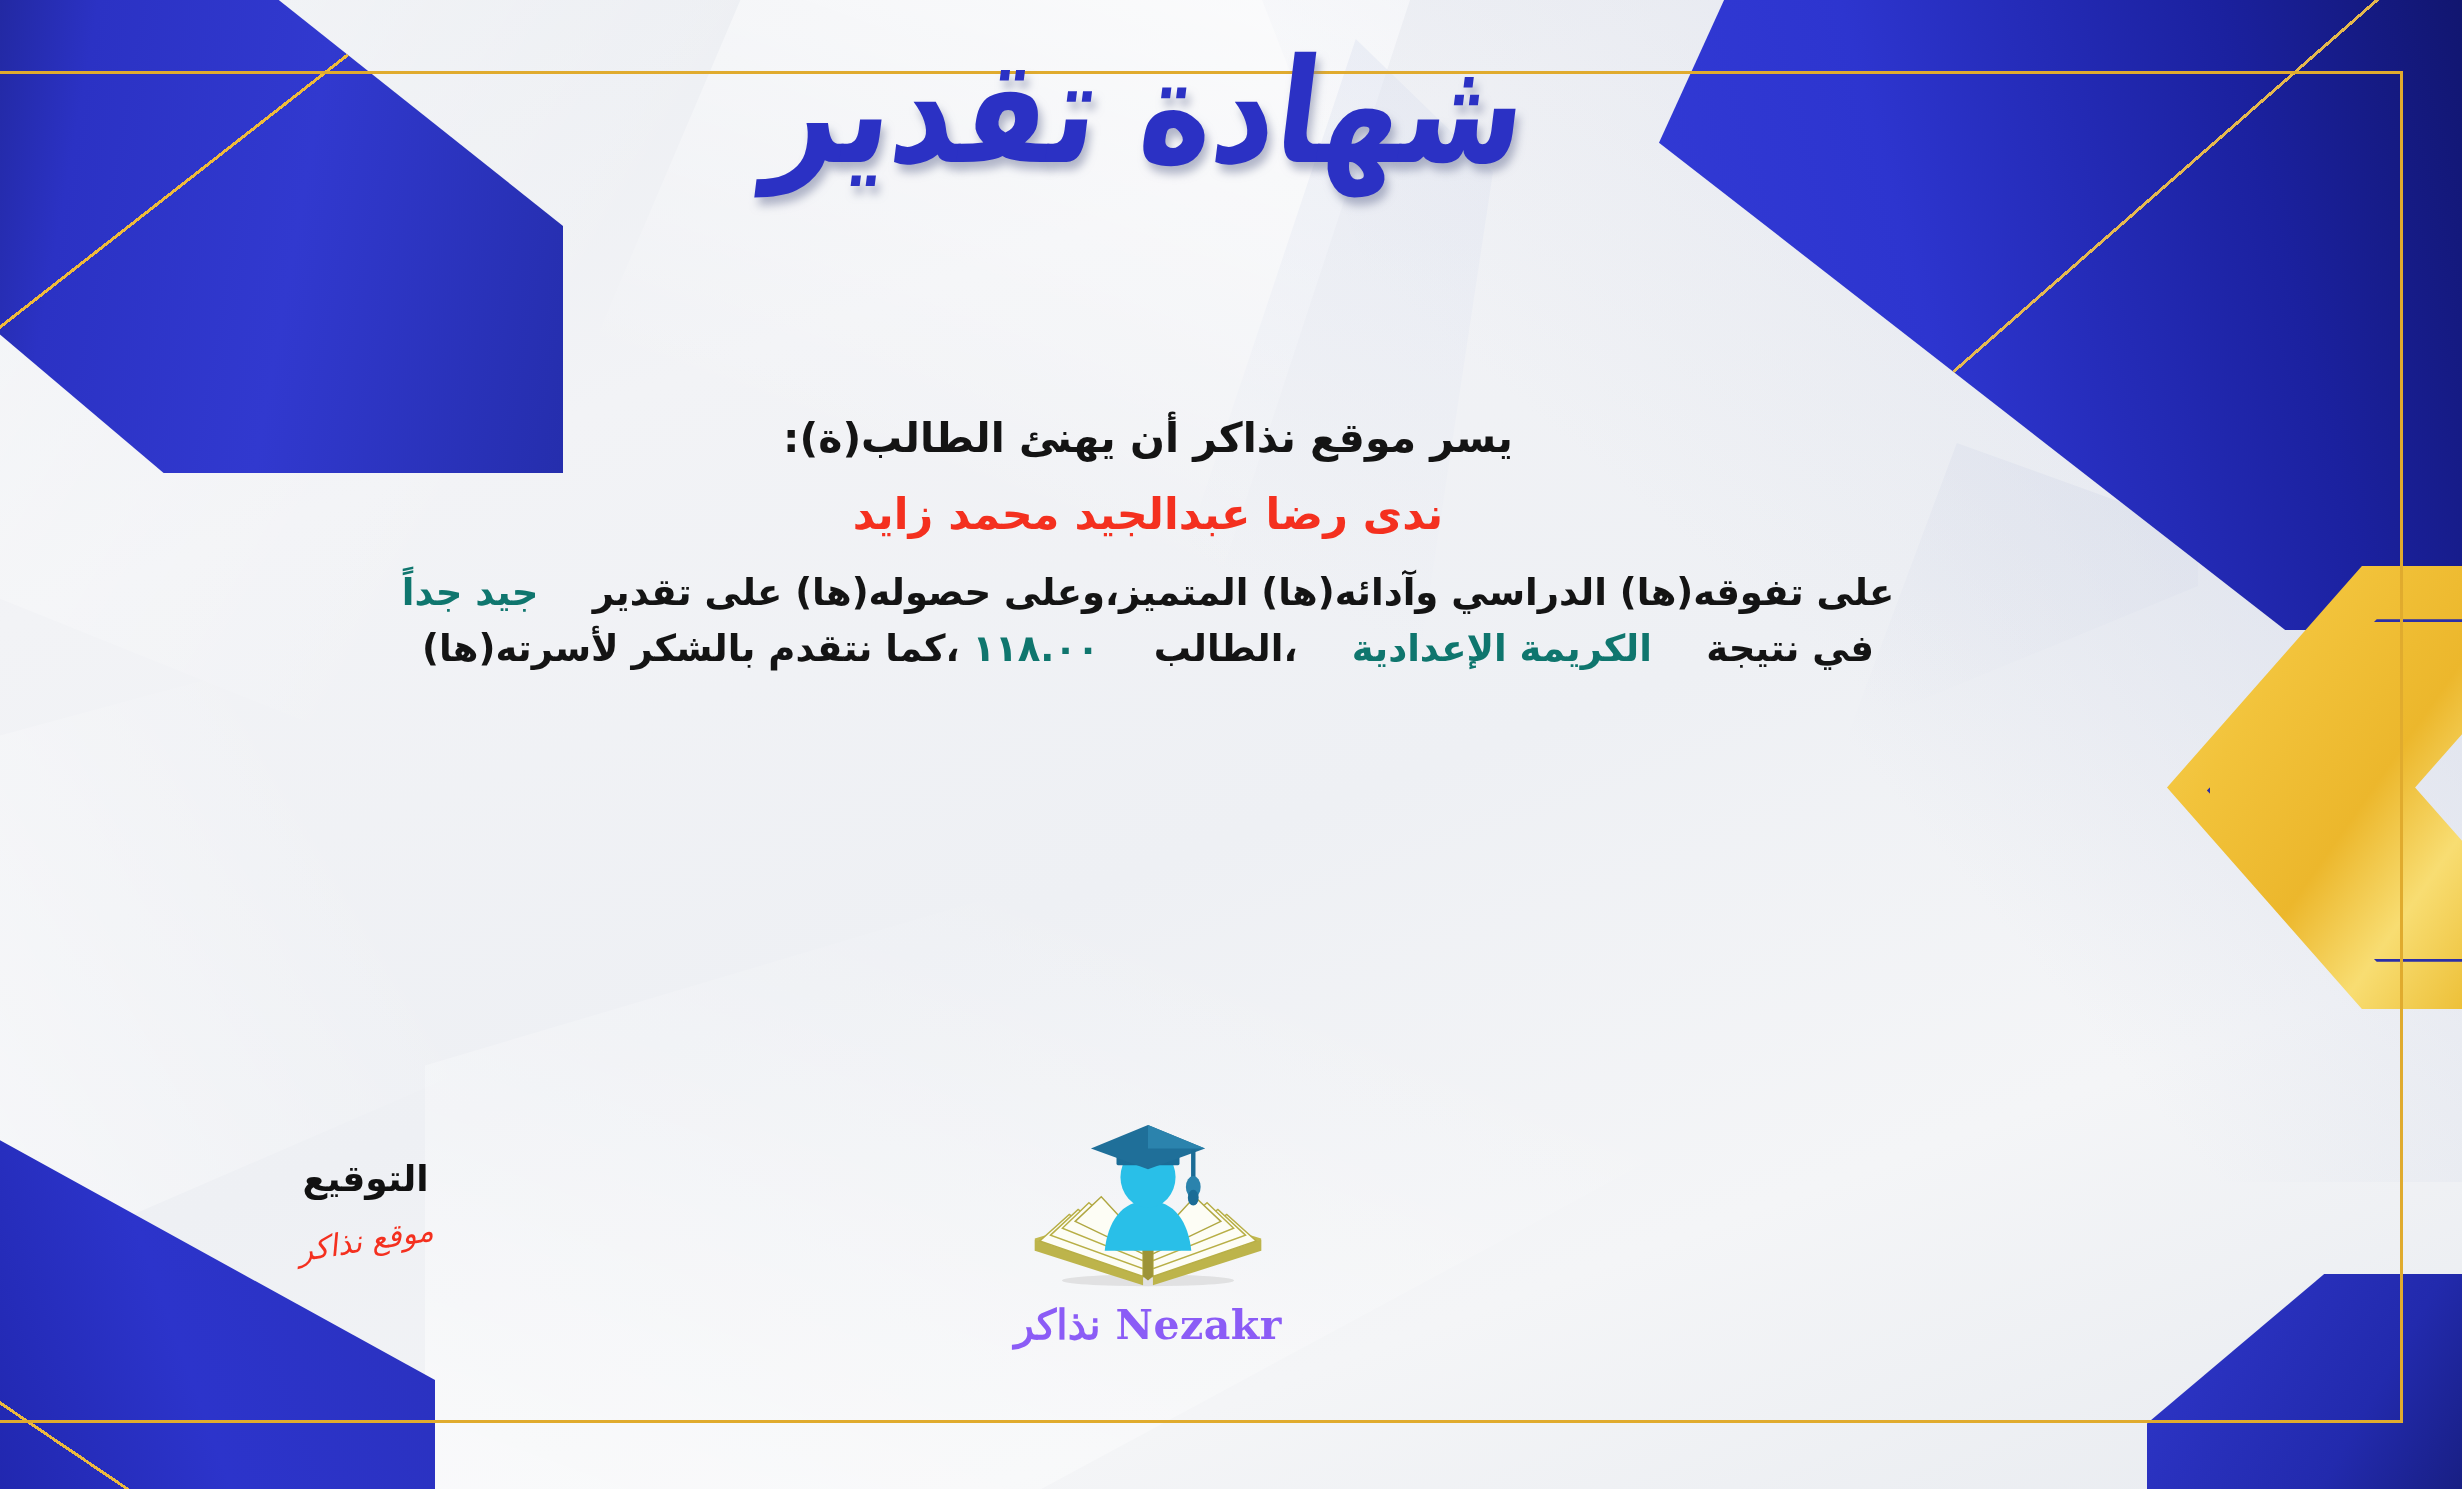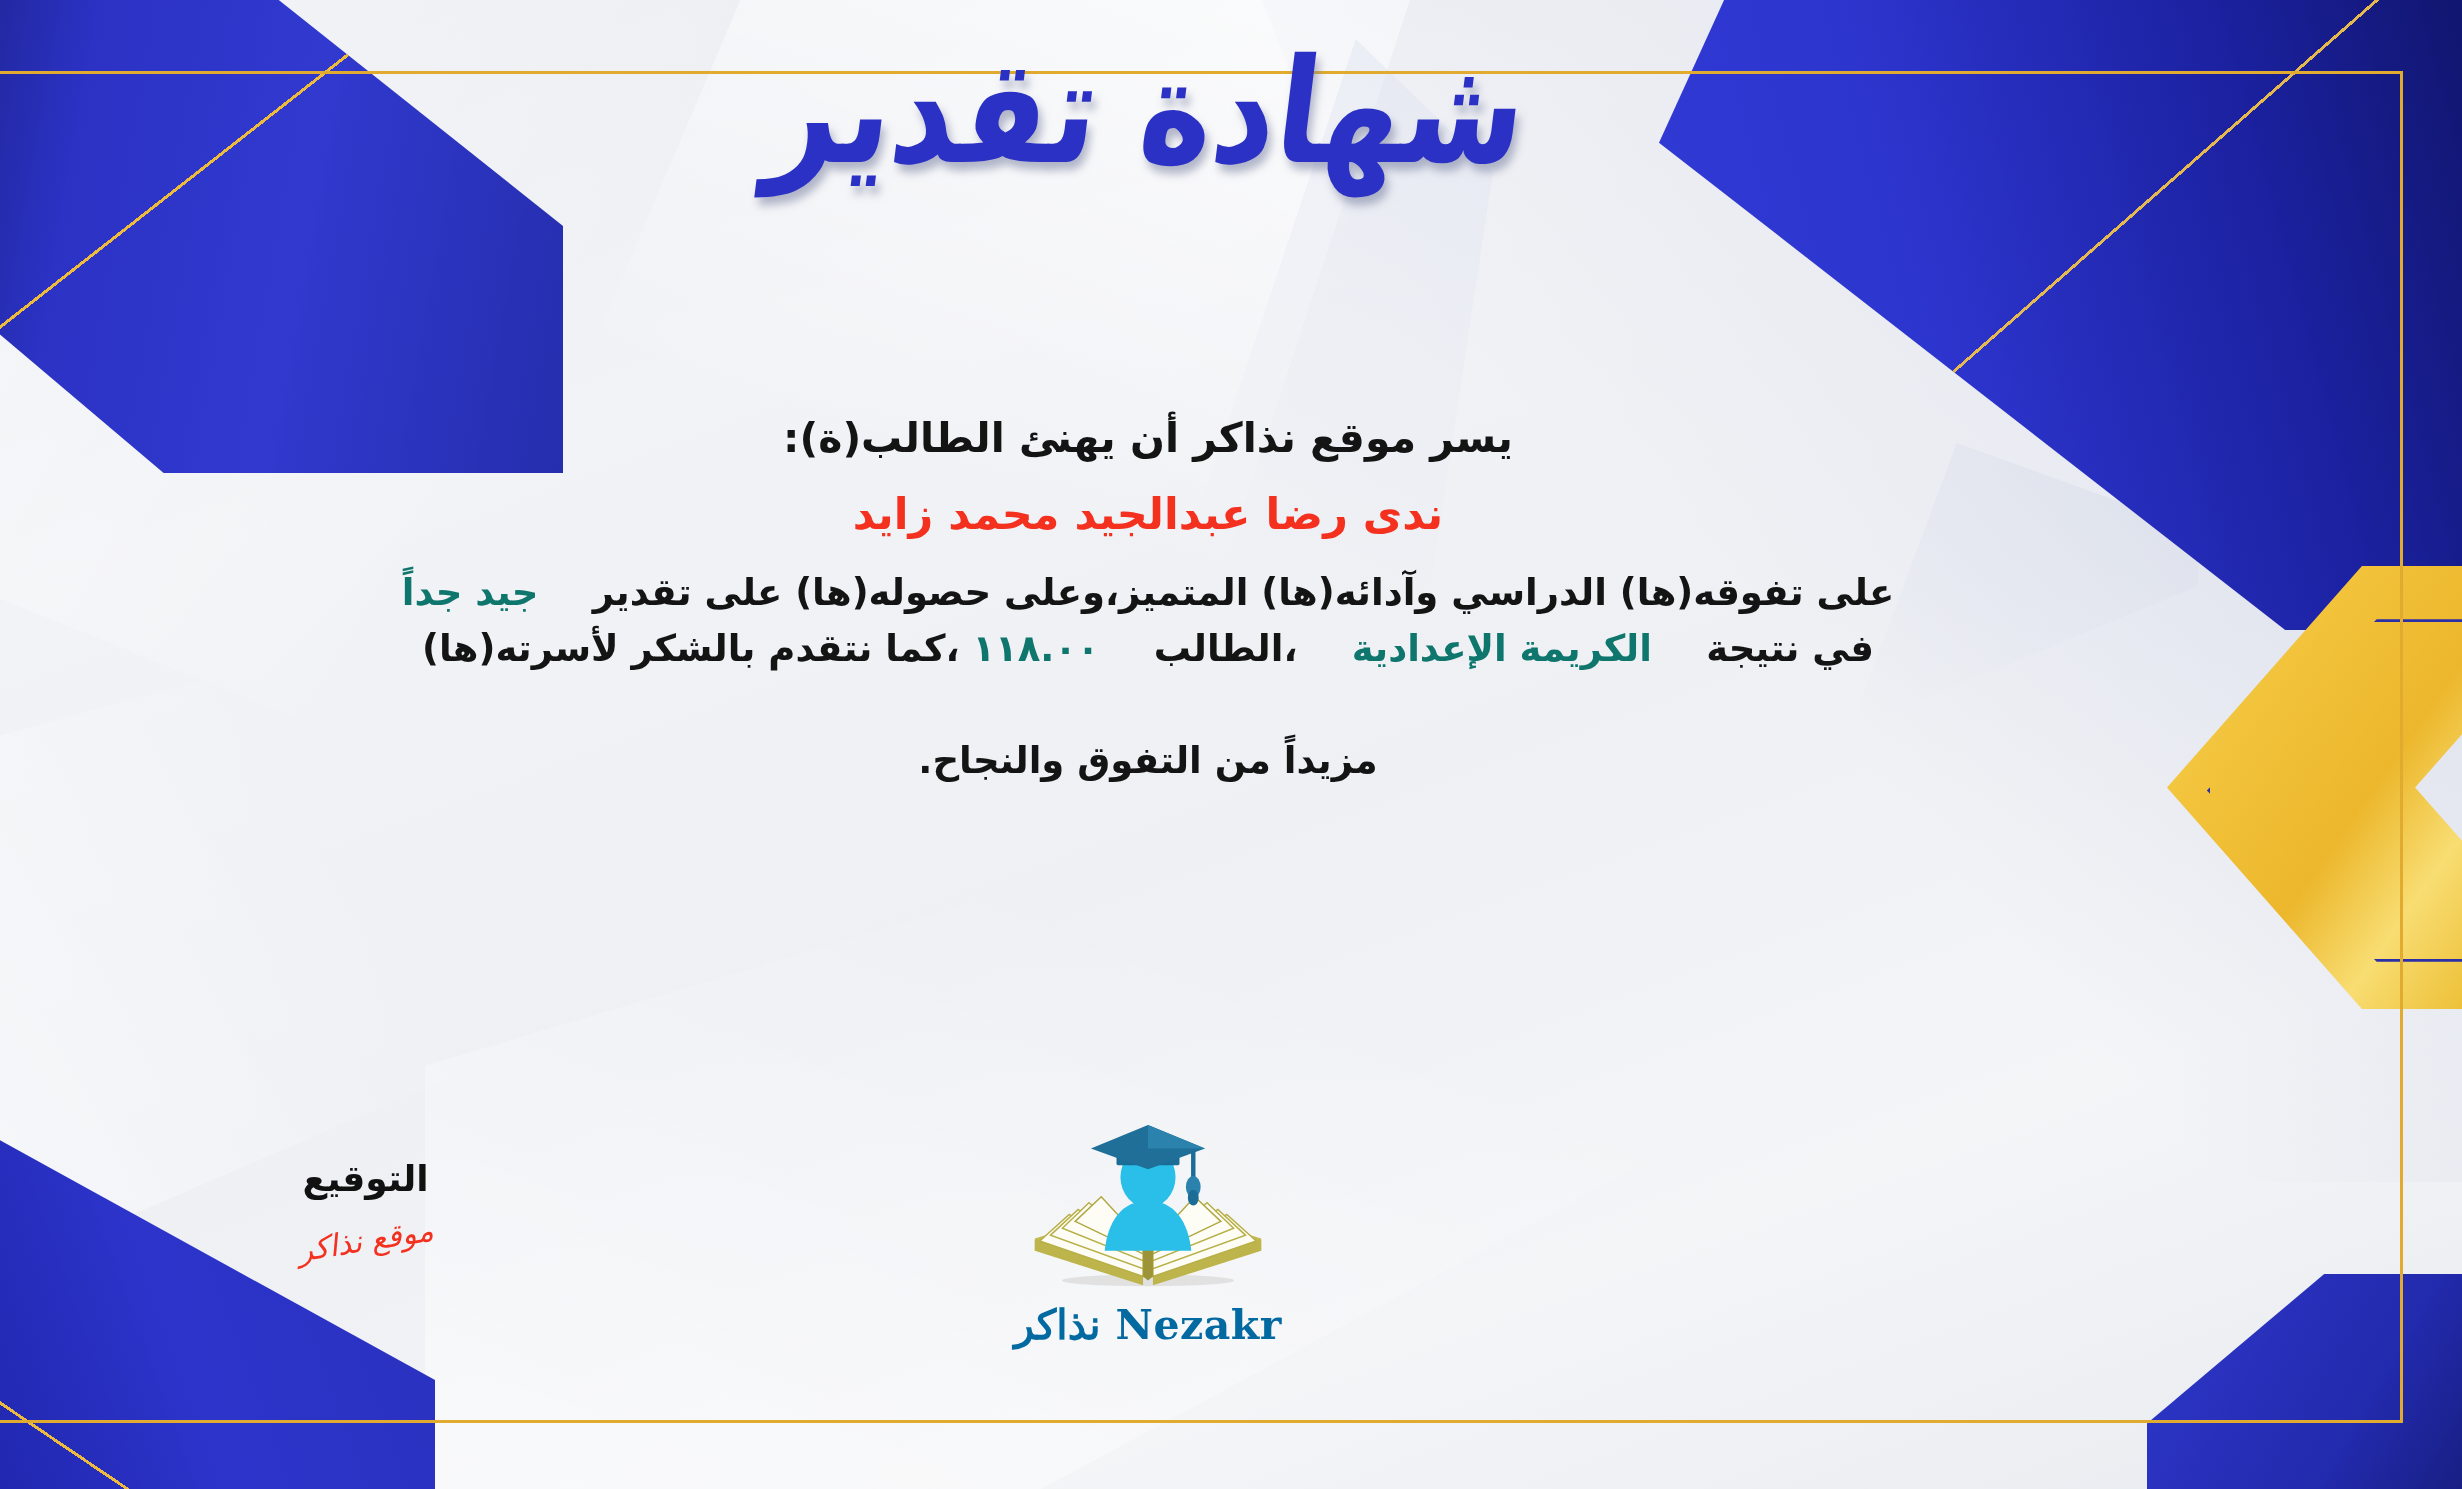--- a/index.html
+++ b/index.html
@@ -206,21 +206,21 @@
     transform:translateX(-50%);
     top:1118px;
     width:374px;
     text-align:center;
   }
   .logo-art{width:256px;height:187px;margin:0 auto;display:block;}
   .logo-text{
     margin-top:-3.9px;
     font-size:41px;
     font-weight:700;
-    color:#0369a1;
+    color:#8b5cf6;
     letter-spacing:0.5px;
     white-space:nowrap;
     font-family:"DejaVu Serif","Liberation Serif",serif;
   }
 </style>
 </head>
 <body>
 
 <div id="cert">
 
@@ -273,21 +273,20 @@
       <span>في نتيجة</span>
       <span class="gap"></span>
       <span class="hl">الكريمة الإعدادية</span>
       <span class="gap"></span>
       <span>،الطالب</span>
       <span class="gap"></span>
       <span class="hl">١١٨.٠٠</span>
       <span>،كما نتقدم بالشكر لأسرته(ها)</span>
       <br>
       <br>
-      <span>مزيداً من التفوق والنجاح.</span>
     </div>
   </div>
 
   <div class="sig-block">
     <div class="sig-label">التوقيع</div>
     <div class="sig-mark">موقع نذاكر</div>
   </div>
 
   <div class="logo-block">
     <svg class="logo-art" viewBox="0 0 520 380">

